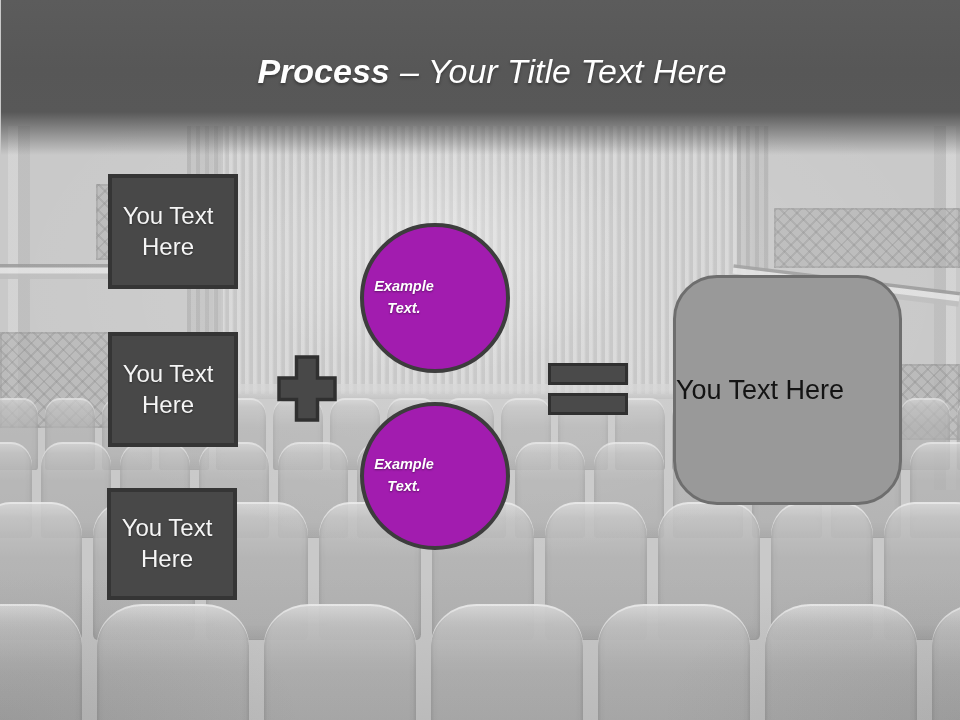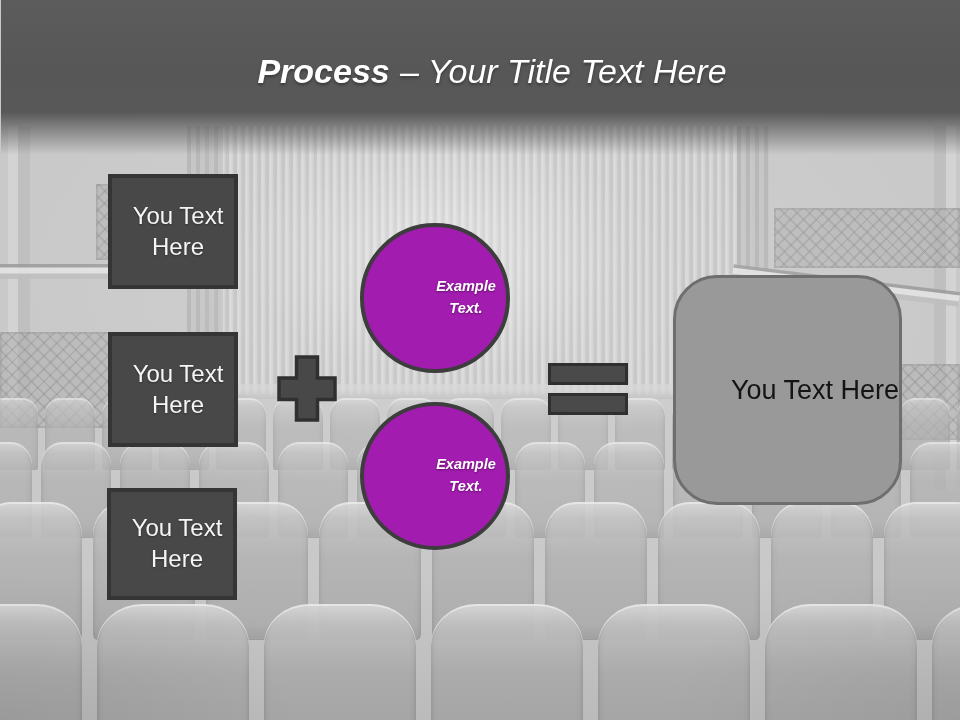--- a/index.html
+++ b/index.html
@@ -72,21 +72,21 @@
   .header { position:absolute; left:1px; top:0; width:100%; height:160px; z-index:2;
     background:linear-gradient(180deg,#5c5c5c 0px,#575757 70px,#585858 112px,rgba(195,195,195,0) 155px);font-style:italic; }
   .title { position:absolute; left:491px; top:53px; transform:translateX(-50%);
     white-space:nowrap; color:#ffffff; font-size:34px; line-height:1.1;
     text-shadow:0 2px 3px rgba(0,0,0,0.35); }
   .title .t-bold { font-weight:700; margin-right:0.30em; }
   .title .t-rest { font-weight:400; }
 
   
   .shape { position:absolute; z-index:3; box-sizing:border-box;
-    display:flex; align-items:center; justify-content:flex-end; text-align:center; }
+    display:flex; align-items:center; justify-content:flex-start; text-align:center; }
   .step-box { width:130px; height:115px; background:#484848; border:4px solid #353535;
     color:#f5f5f5; font-size:24px; line-height:1.28;
     text-shadow:0 1px 2px rgba(0,0,0,0.35); }
   .s1 { left:108px; top:174px; }
   .s2 { left:108px; top:332px; }
   .s3 { left:107px; top:488px; height:112px; }
   .step-box span { display:block; width:112px; }
 
   .circle { width:150px; height:150px; border-radius:50%;
     background:#a21caf; border:4px solid #3d3d3d;

